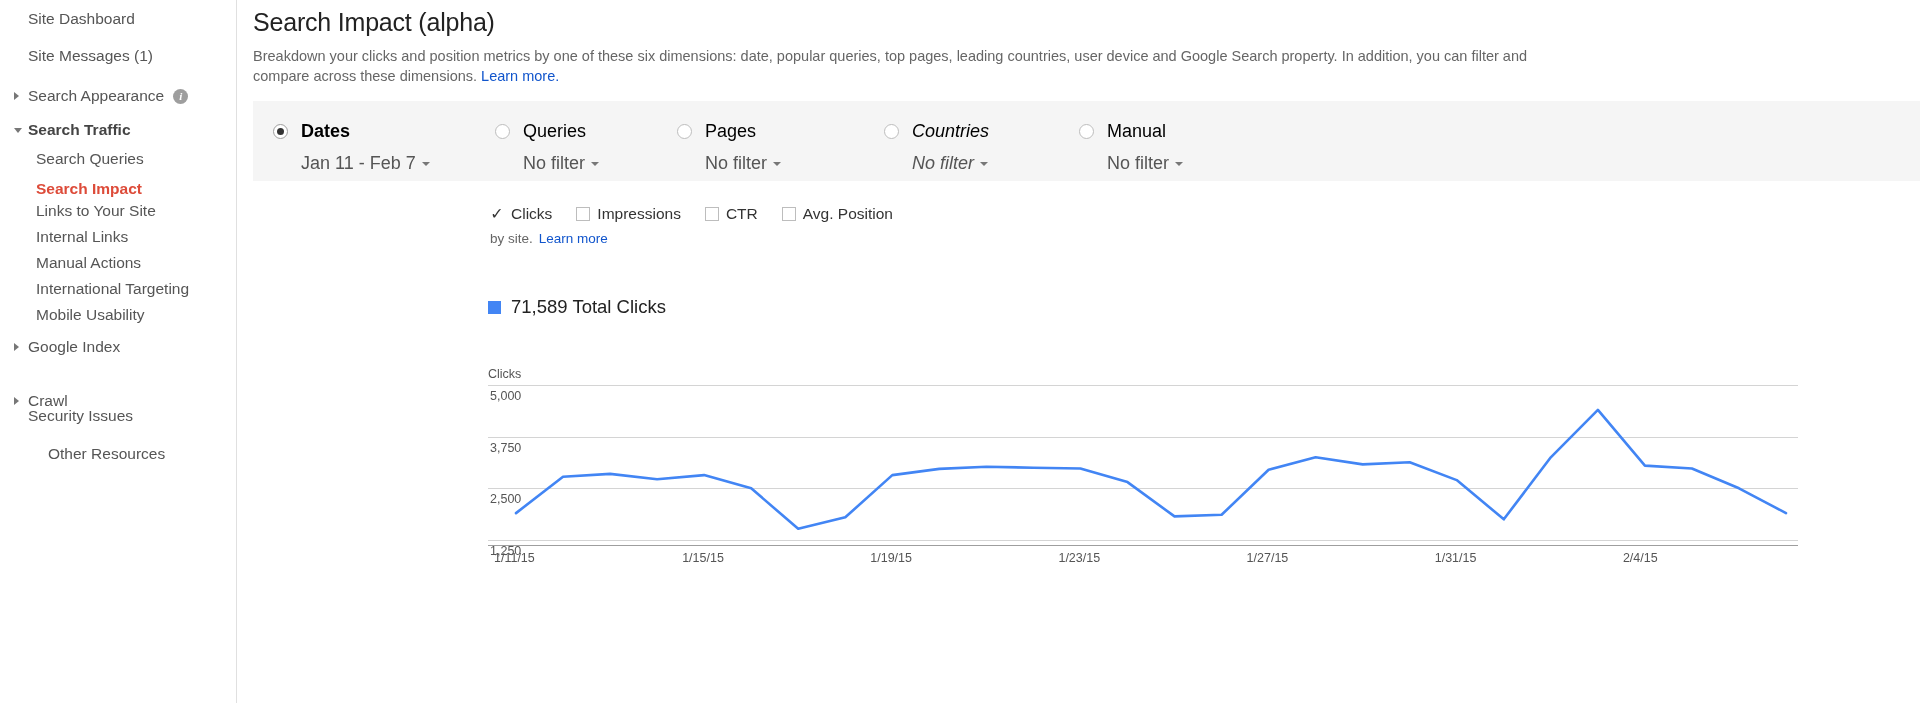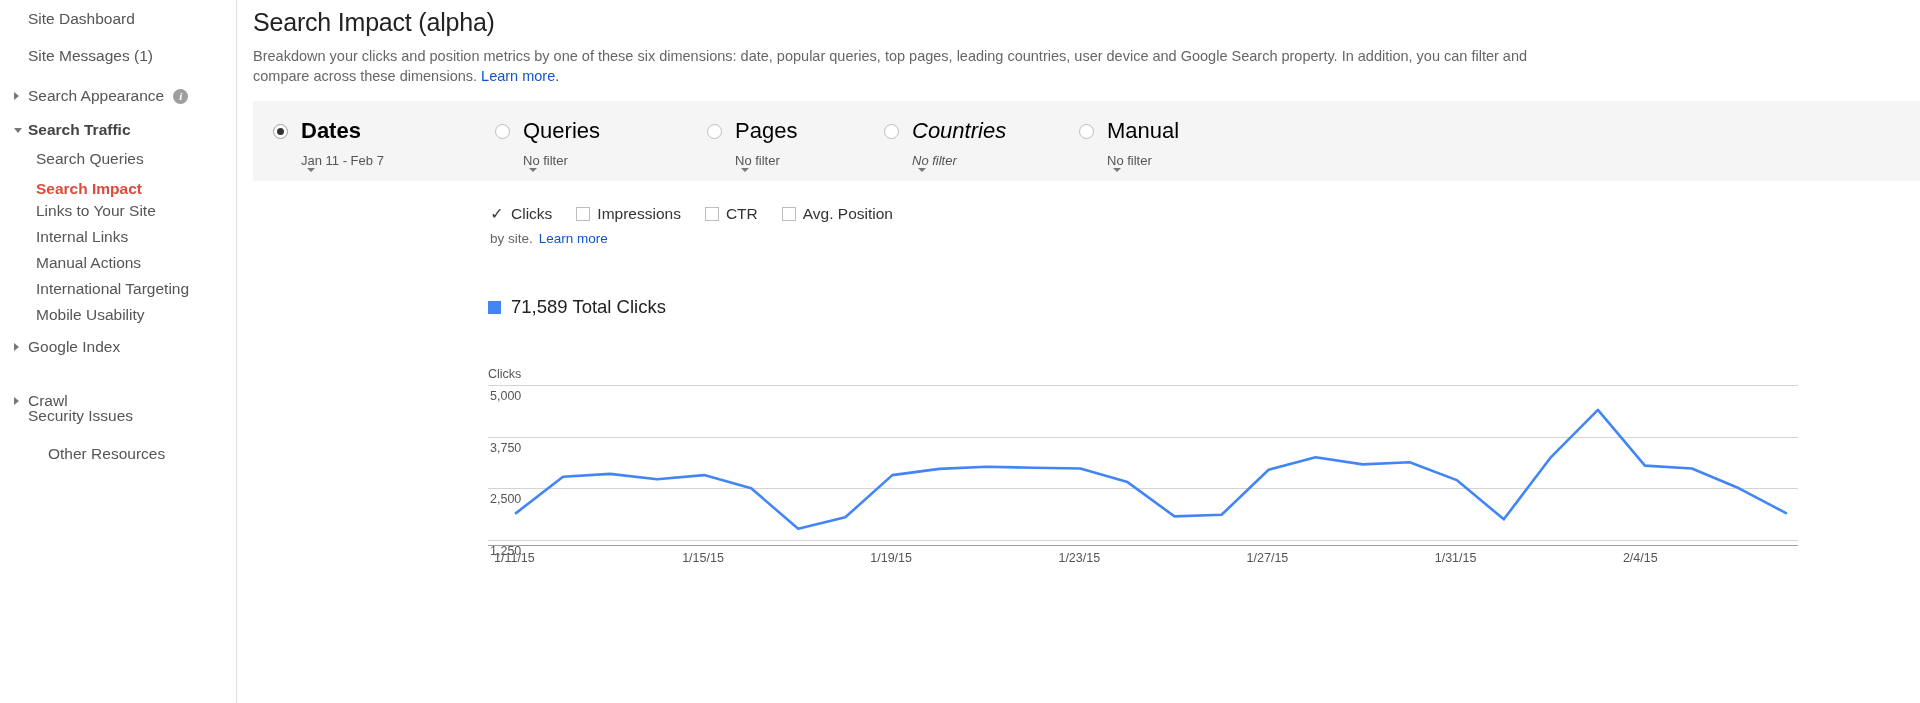--- a/index.html
+++ b/index.html
@@ -76,26 +76,26 @@
   .radio {
     width: 15px; height: 15px; border-radius: 50%;
     border: 1px solid #bdbdbd; background: #fff; box-sizing: border-box;
     display: inline-flex; align-items: center; justify-content: center;
     flex: 0 0 auto; cursor: pointer;
   }
   .radio .dot { width: 7px; height: 7px; border-radius: 50%; background: #333; display:none; }
   .radio.checked { border-color: #9e9e9e; }
   .radio.checked .dot { display:block; }
   .dim-label {
-    margin-left: 13px; font-size: 22px; color: #000; white-space: nowrap;
+    margin-left: 13px; font-size: 18px; color: #000; white-space: nowrap;
   }
   .dim-label.sel { font-weight: bold; }
   .dim-filter {
-    font-size: 13px; color: #555; margin-left: 28px;
-    display: flex; white-space: nowrap; cursor: pointer; flex-direction: column;
+    font-size: 18px; color: #555; margin-left: 28px;
+    display: flex; align-items: center; white-space: nowrap; cursor: pointer;
   }
   .caret {
     width: 0; height: 0; margin-left: 6px;
     border-top: 4px solid #777; border-left: 4px solid transparent;
     border-right: 4px solid transparent; display:inline-block;
   }
 
   
   #metrics-row {
     position: absolute; left: 253px; top: 205px;
@@ -228,21 +228,21 @@
         <div class="dim-col" style="left: 242px;">
           <div class="dim-head">
             <span class="radio"></span>
             <span class="dim-label">Queries</span>
           </div>
           <div class="dim-filter">
             <span>No filter</span>
             <span class="caret"></span>
           </div>
         </div>
-        <div class="dim-col" style="left: 454px;">
+        <div class="dim-col" style="left: 424px;">
           <div class="dim-head">
             <span class="radio"></span>
             <span class="dim-label">Pages</span>
           </div>
           <div class="dim-filter">
             <span>No filter</span>
             <span class="caret"></span>
           </div>
         </div>
         <div class="dim-col" style="left: 631px; font-style: italic;">

